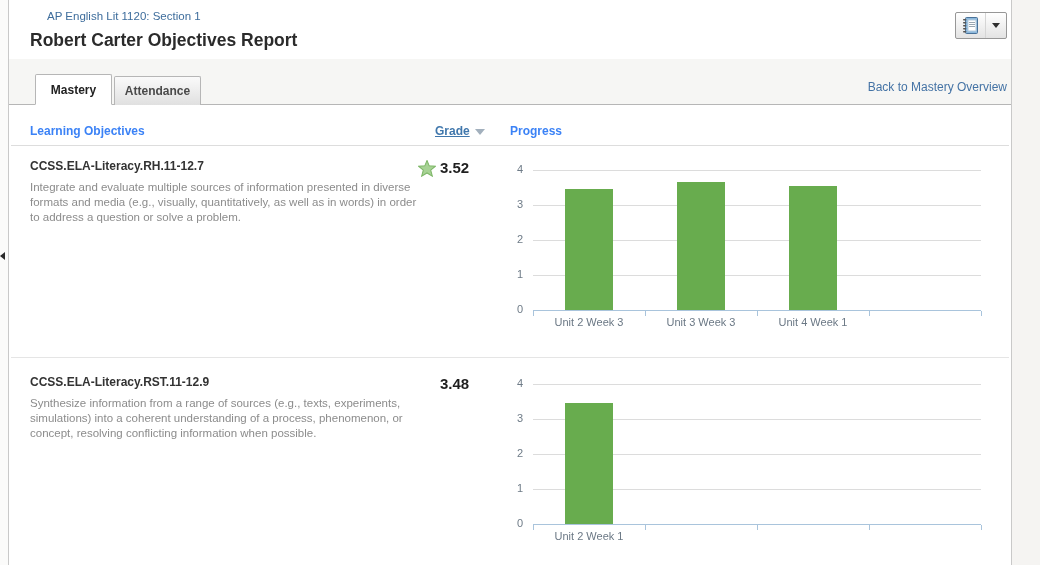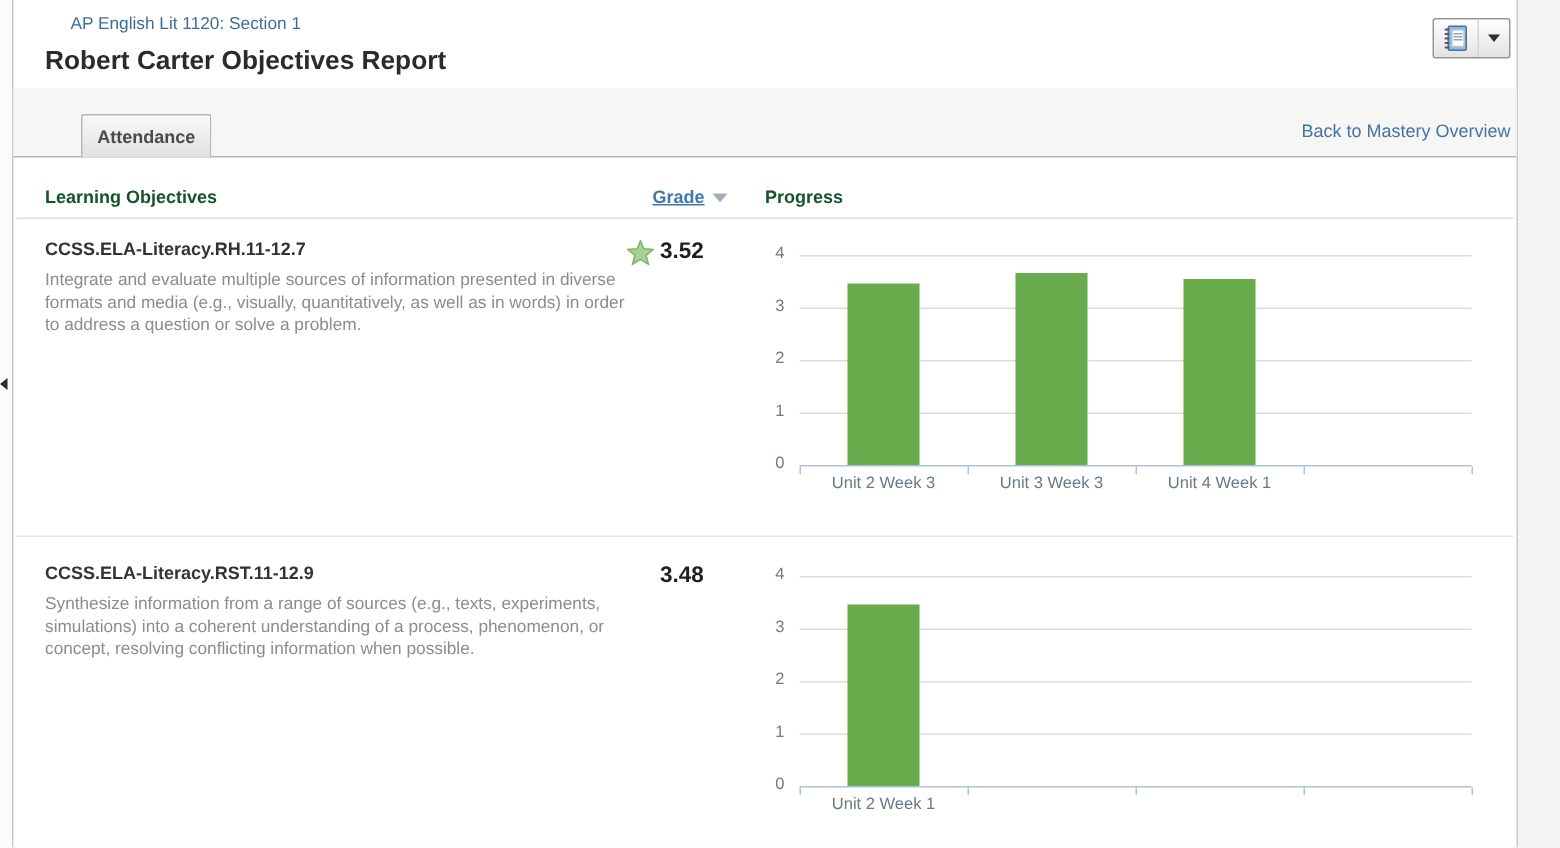--- a/index.html
+++ b/index.html
@@ -51,35 +51,35 @@
   .tab {
     height:29px; display:flex; align-items:center; justify-content:center;
     border:1px solid #b6b6b6; border-bottom:none;
     border-radius:2px 2px 0 0;
     background:linear-gradient(#fafafa,#e0e0e0);
     font-size:12px; font-weight:bold; color:#4a4a4a;
     cursor:pointer; margin-right:2px;
   }
   .tab-gradebook { width:100px; }
   .tab-mastery { width:77px; }
-  .tab-attendance { width:87px;margin-left:19px; }
+  .tab-attendance { width:87px; }
   .tab.active {
     background:#fff; height:31px; color:#222;
     border-bottom:1px solid #fff;
   }
   .back-link {
     position:absolute; right:4px; top:21px;
     font-size:12px; color:#4473a5; text-decoration:none; cursor:pointer;
   }
   
   .table-head {
     position:absolute; left:2px; right:2px; top:105px; height:41px;
     border-bottom:1px solid #dddddd;
   }
-  .th { position:absolute; top:19px; font-size:12px; font-weight:bold; color:#14532d; }
+  .th { position:absolute; top:19px; font-size:12px; font-weight:bold; color:#3b82f6; }
   .th-objectives { left:19px; }
   .th-grade { left:424px; color:#4077ac; cursor:pointer;text-decoration:underline; }
   .sort-desc {
     position:absolute; left:464px; top:24px; width:0; height:0;
     border-left:5px solid transparent; border-right:5px solid transparent;
     border-top:6px solid #a2b0bd; cursor:pointer;
   }
   .th-progress { left:499px; }
   
   .row { position:absolute; left:2px; right:2px; }
@@ -138,20 +138,21 @@
         <rect x="1" y="9" width="3.4" height="1.4" rx="0.7" fill="#555"></rect>
         <rect x="1" y="12" width="3.4" height="1.4" rx="0.7" fill="#555"></rect>
         <rect x="1" y="15" width="3.4" height="1.4" rx="0.7" fill="#555"></rect>
       </svg>
     </span>
     <span class="caret-down"></span>
   </div>
 
   <div class="tabband">
     <div class="tabs">
+      <div class="tab tab-mastery active">Mastery</div>
       <div class="tab tab-attendance">Attendance</div>
     </div>
     <a class="back-link">Back to Mastery Overview</a>
   </div>
 
   <div class="table-head">
     <div class="th th-objectives">Learning Objectives</div>
     <div class="th th-grade">Grade</div>
     <div class="sort-desc"></div>
     <div class="th th-progress">Progress</div>

